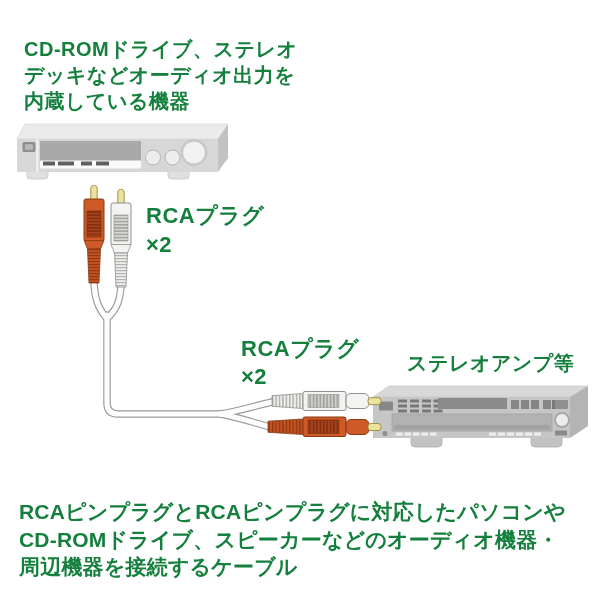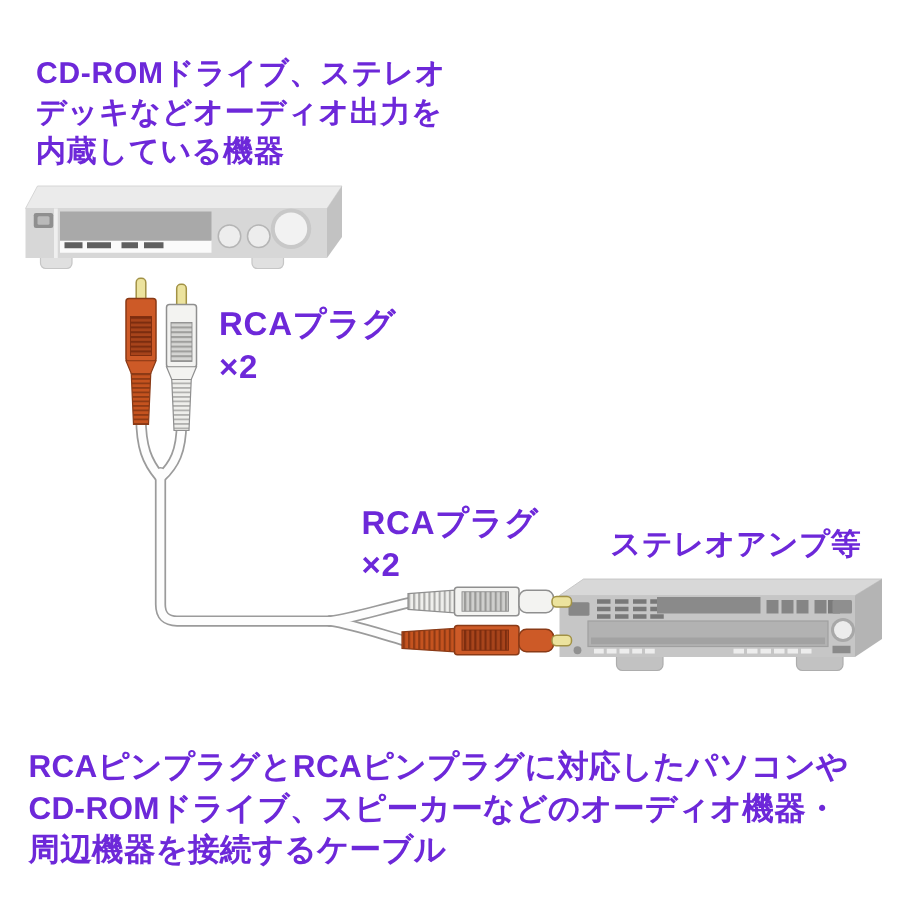--- a/index.html
+++ b/index.html
@@ -2,21 +2,21 @@
 <html><head>
 <meta charset="utf-8">
 <style>
   html,body { margin:0; padding:0; }
   .screen {
     position:relative; width:600px; height:600px;
     background:#ffffff; overflow:hidden;
     font-family:"Liberation Sans", sans-serif;
   }
   .label {
-    position:absolute; font-weight:bold; color:#6d28d9;
+    position:absolute; font-weight:bold; color:#15803d;
     white-space:pre-line; letter-spacing:0.5px;
   }
   .source-label   { left:24px;  top:36px;  font-size:20px; line-height:26px; }
   .rca-upper      { left:146px; top:201px; font-size:22px; line-height:29px; }
   .rca-lower      { left:241px; top:335px; font-size:22px; line-height:28px; }
   .amp-label      { left:407px; top:351px; font-size:20px; line-height:24px; }
   .desc-label     { left:19px;  top:498px; font-size:21px; line-height:27.5px; letter-spacing:0.2px; }
   svg.diagram { position:absolute; left:0; top:0; }
 </style>
 </head>

